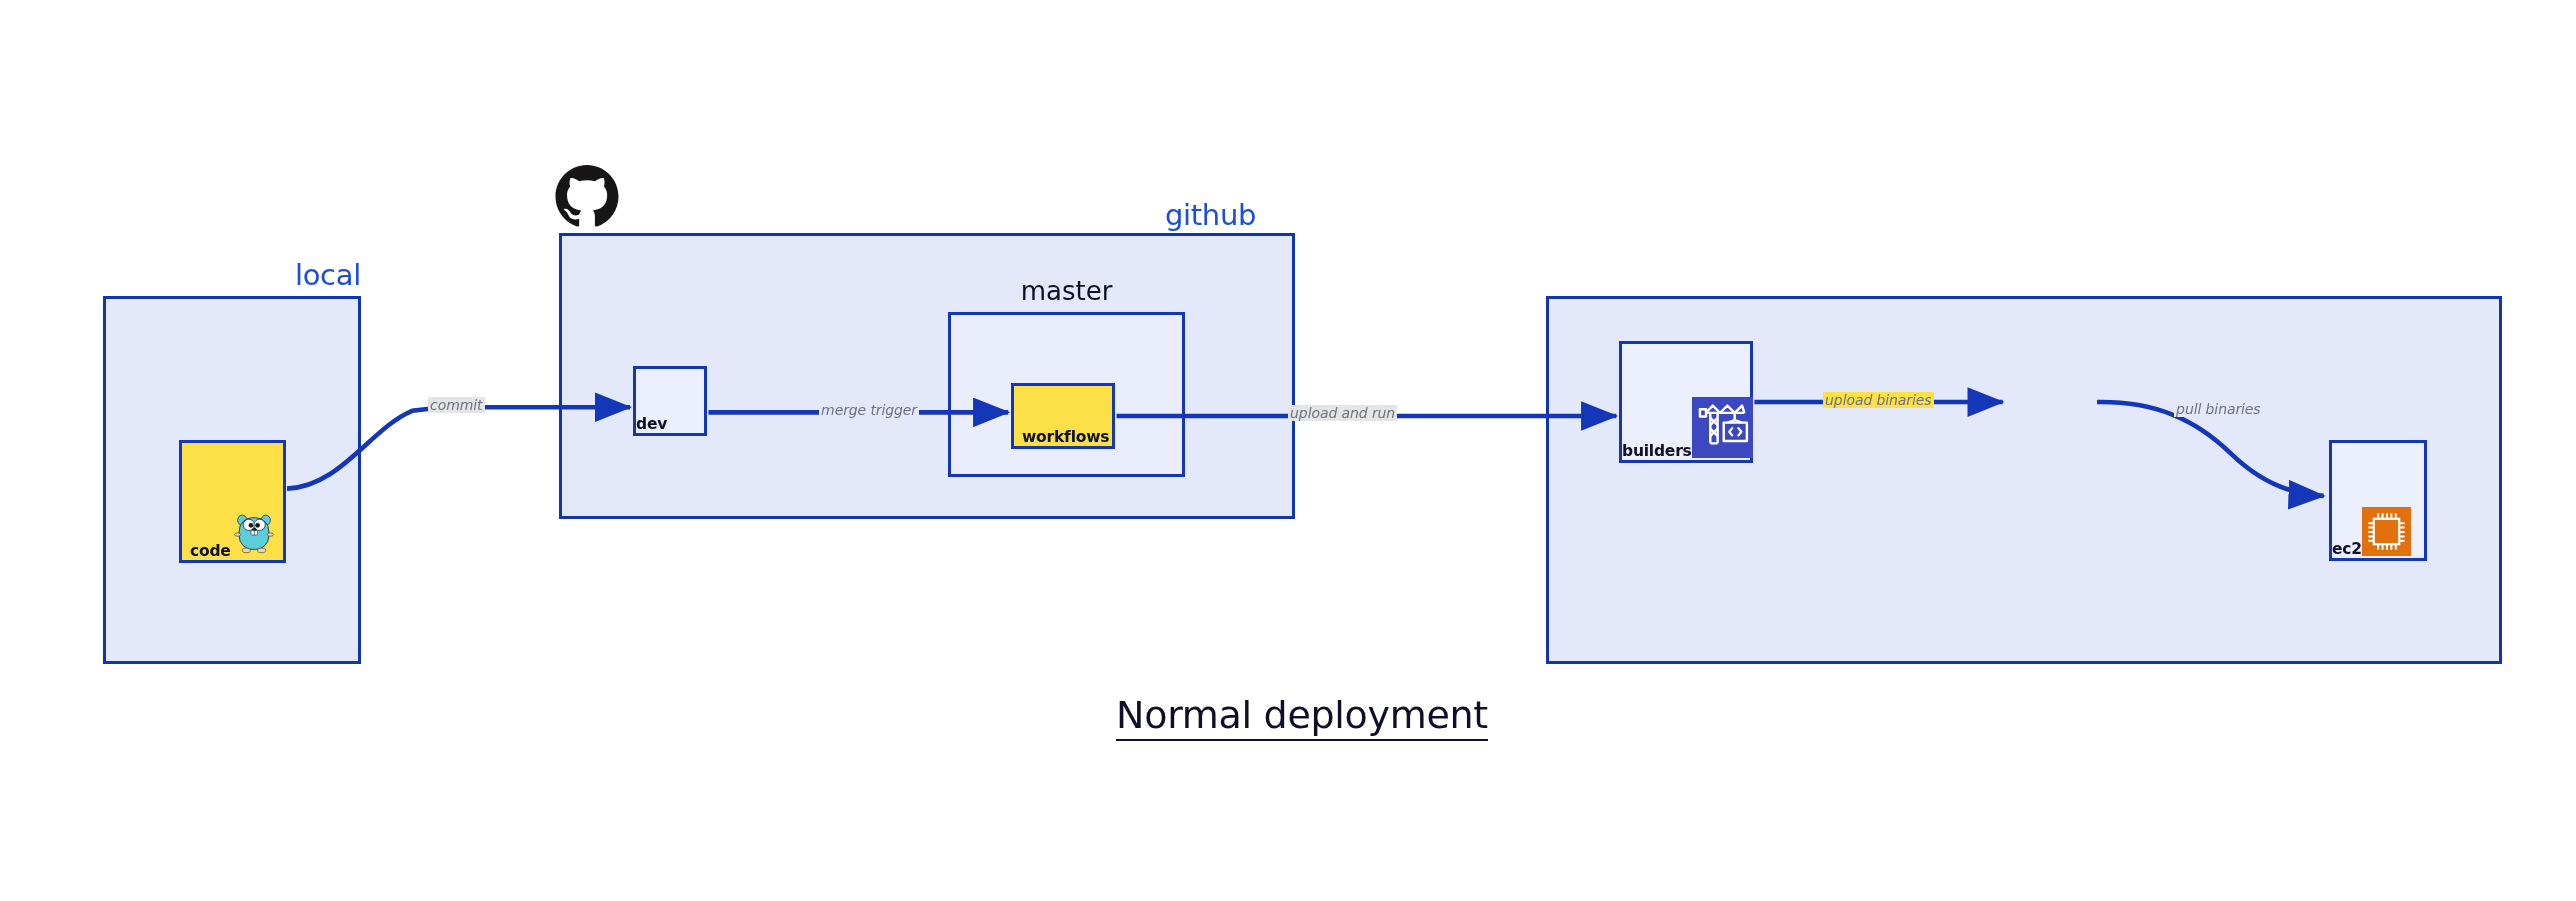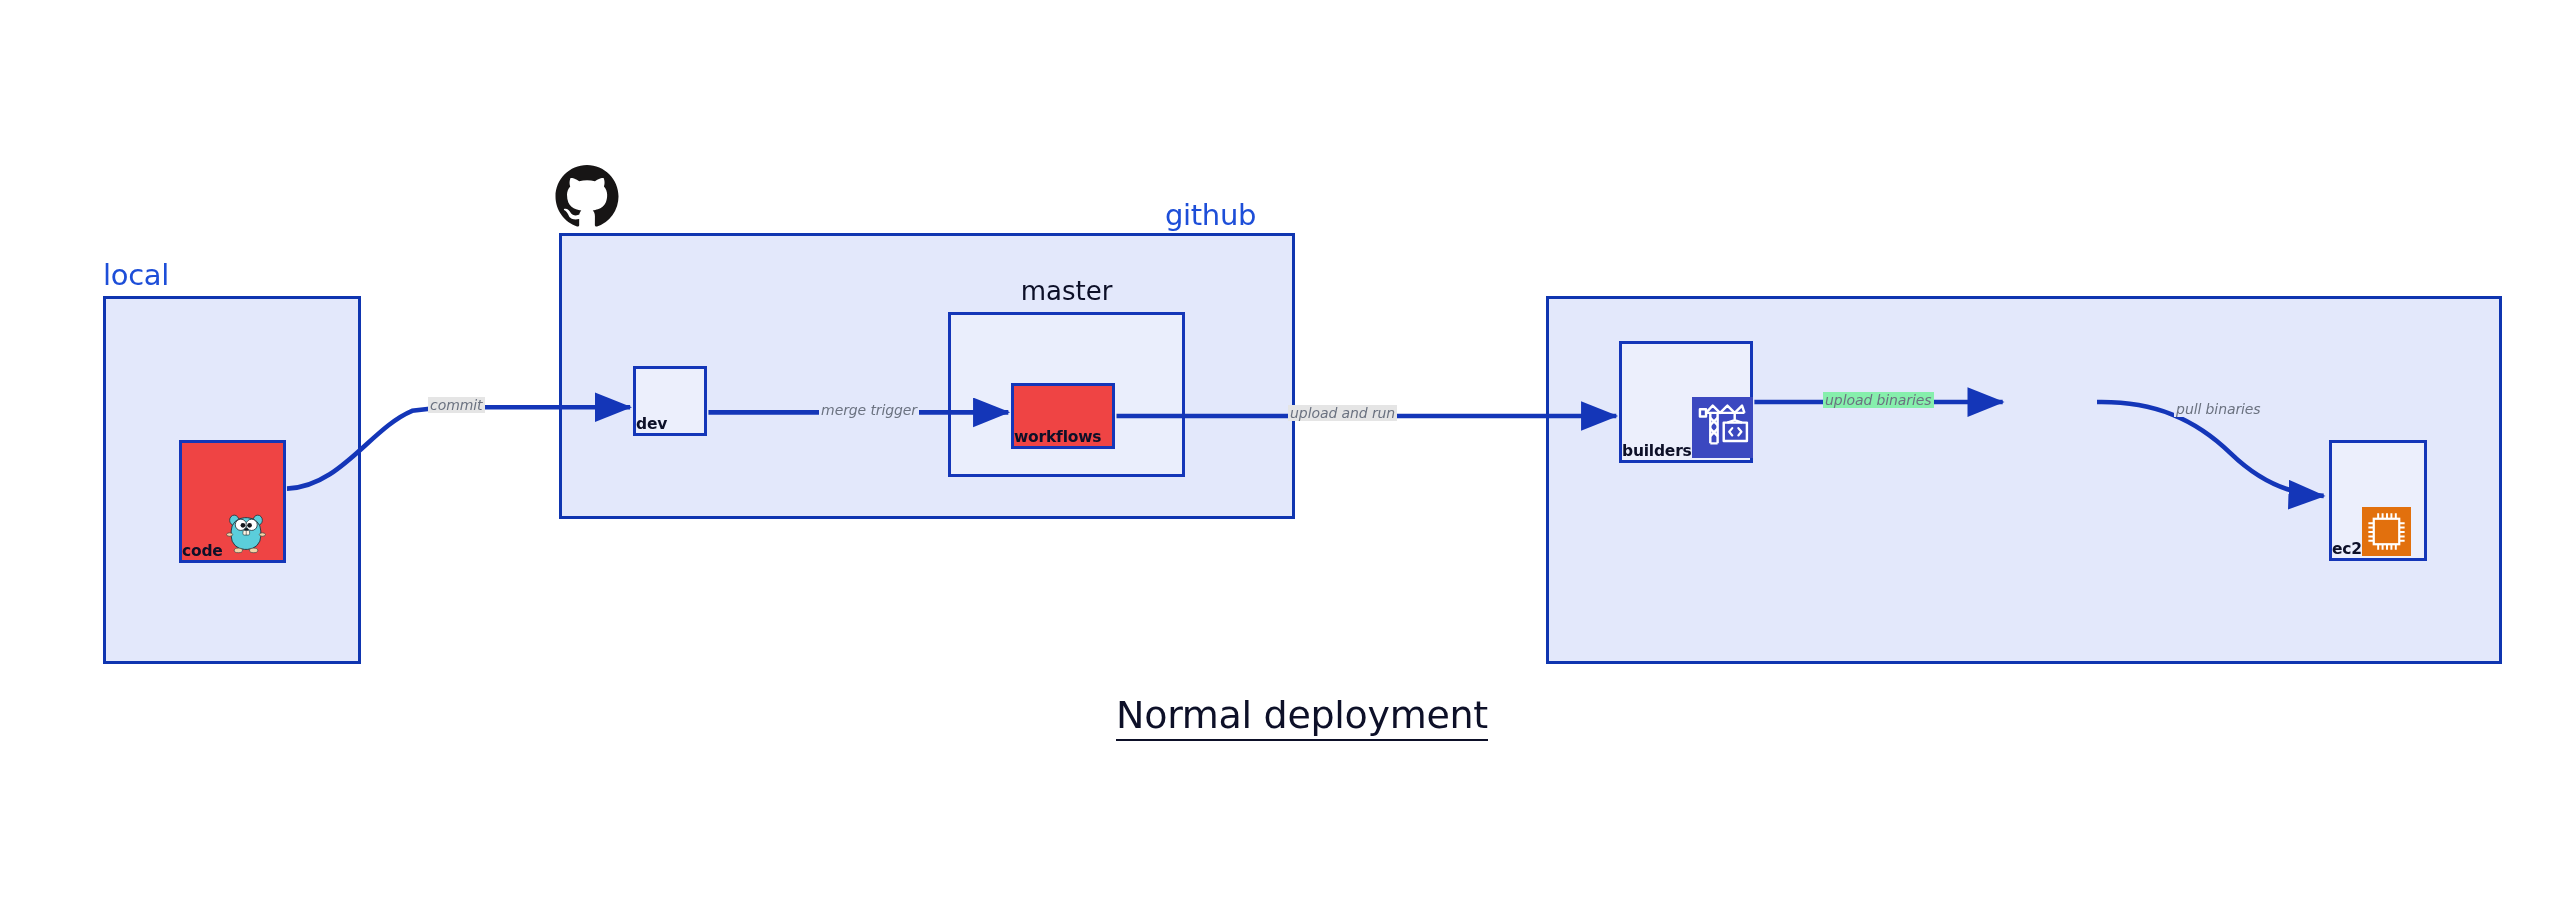--- a/index.html
+++ b/index.html
@@ -38,21 +38,22 @@
   .node-box {
     position: absolute;
     background: #eceffc;
     border: 3.1px solid #1436b8;
     box-sizing: border-box;
     display: flex;
     flex-direction: row;
     align-items: flex-end;
   }
   .node-box.plain {
-    background: #ef4444;
+    background: #fde047;
+    padding-left: 8px;
   }
   .node-label {
     color: #0d1028;
     font-size: 15.5px;
     font-weight: bold;
     white-space: nowrap;
     letter-spacing: -0.2px;
   }
   .subgroup-box {
     position: absolute;
@@ -117,21 +118,21 @@
   }
   #octocat {
     position: absolute;
   }
 </style>
 </head>
 <body>
 
 <div id="canvas">
 
-  <div class="group-label" style="left:103px; top:258px; width:258px; text-align:left;">local</div>
+  <div class="group-label" style="left:103px; top:258px; width:258px; text-align:right;">local</div>
   <div class="group-box" id="box-local" style="left:103px; top:296px; width:258px; height:368px;"></div>
 
   <div class="node-box plain" id="box-code" style="left:179px; top:440px; width:107px; height:123px;">
     <div class="node-label" style="margin-top:8.2px;">code</div>
     <div class="gopher-wrap">
       <svg width="46" height="52" viewBox="0 0 90 100" aria-hidden="true">
 
         <ellipse cx="22" cy="27" rx="9" ry="10" fill="#5bcedb" stroke="#23323a" stroke-width="1.6"></ellipse>
         <ellipse cx="68" cy="27" rx="9" ry="10" fill="#5bcedb" stroke="#23323a" stroke-width="1.6"></ellipse>
 
@@ -231,21 +232,21 @@
     <path d="M2167,807 L3137,807" fill="none" stroke="#1436b8" stroke-width="9" marker-end="url(#arrow)"></path>
 
     <path d="M3405,780 L3887,780" fill="none" stroke="#1436b8" stroke-width="9" marker-end="url(#arrow)"></path>
 
     <path d="M4070,780 C4180,778 4260,812 4330,880 C4390,938 4450,960 4510,962" fill="none" stroke="#1436b8" stroke-width="9" marker-end="url(#arrow)"></path>
   </svg>
 
   <div class="edge-label" style="left:428px; top:397px;">commit</div>
   <div class="edge-label on-fill" style="left:819px; top:402px; background:#e3e8fb;">merge trigger</div>
   <div class="edge-label" style="left:1288px; top:405px;">upload and run</div>
-  <div class="edge-label on-fill" style="left:1823px; top:392px; background:#86efac;">upload binaries</div>
+  <div class="edge-label on-fill" style="left:1823px; top:392px; background:#fde047;">upload binaries</div>
   <div class="edge-label on-fill" style="left:2174px; top:401px; background:#e3e8fb;">pull binaries</div>
 
   <div id="diagram-title" style="top:693px;">
     <span>Normal deployment</span>
   </div>
 
 </div>
 
 
 </body></html>

